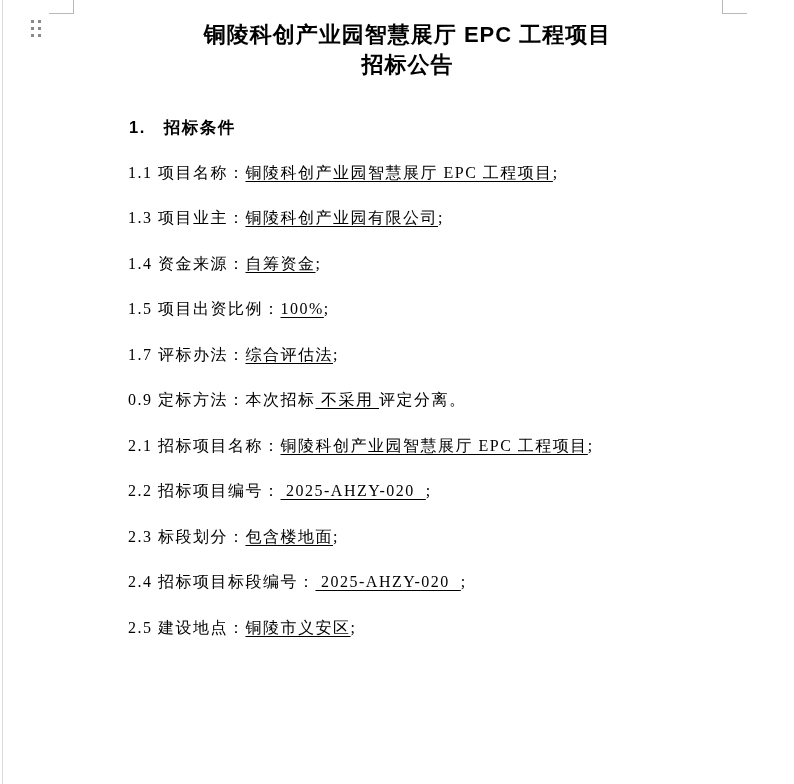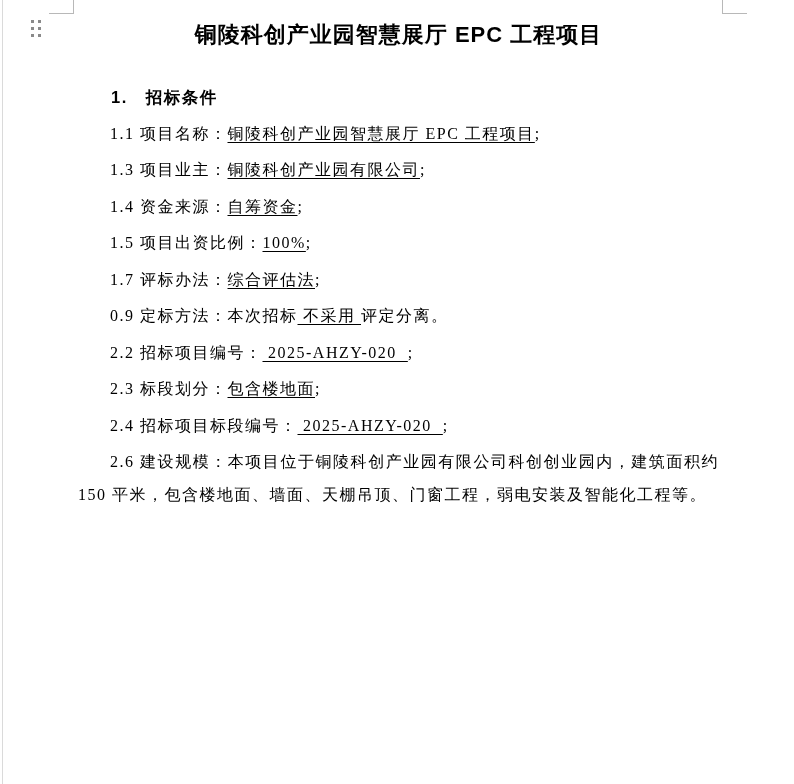--- a/index.html
+++ b/index.html
@@ -54,42 +54,42 @@
     cursor: grab;
   }
   .drag-handle .dot {
     width: 3px;
     height: 3px;
     background: #8a8a8a;
   }
   
   .doc {
     position: absolute;
-    left: 74px;
+    left: 83px;
     top: 13px;
     width: 649px;
   }
   .doc-title {
     margin-top: 7px;
     text-align: center;
     font-family: "Liberation Sans", "DejaVu Sans", sans-serif;
     font-weight: 700;
     font-size: 22px;
     line-height: 30px;
     letter-spacing: 1px;
   }
   .doc-content {
     margin-top: 31px;
     font-size: 16px;
     line-height: 32.5px;
     letter-spacing: 1.5px;
     text-align: justify;
   }
   .doc-content p {
-    margin: 4px;
+    margin: 13px;
     text-indent: 2em;
   }
   .doc-content p.h {
     font-family: "Liberation Sans", "DejaVu Sans", sans-serif;
     font-weight: 700;
     font-size: 16.5px;
   }
   .u {
     text-decoration: underline;
     text-underline-offset: 3px;
@@ -109,20 +109,21 @@
   <span class="dot"></span>
   <span class="dot"></span>
   <span class="dot"></span>
   <span class="dot"></span>
 </div>
 
 <div class="doc">
 
   <div class="doc-title">
     <div>铜陵科创产业园智慧展厅 EPC 工程项目</div>
+    <div>招标公告</div>
   </div>
 
   <div class="doc-content">
 
     <p class="h">1.　招标条件</p>
 
     <p><span>1.1 项目名称：</span><span class="u">铜陵科创产业园智慧展厅 EPC 工程项目</span><span>;</span></p>
 
 
     <p><span>1.3 项目业主：</span><span class="u">铜陵科创产业园有限公司</span><span>;</span></p>
@@ -130,25 +131,26 @@
     <p><span>1.4 资金来源：</span><span class="u">自筹资金</span><span>;</span></p>
 
     <p><span>1.5 项目出资比例：</span><span class="u">100%</span><span>;</span></p>
 
 
     <p><span>1.7 评标办法：</span><span class="u">综合评估法</span><span>;</span></p>
 
     <p><span>0.9 定标方法：本次招标</span><span class="u">&nbsp;不采用&nbsp;</span><span>评定分离。</span></p>
 
 
+    <p><span>2.1 招标项目名称：</span><span class="u">铜陵科创产业园智慧展厅 EPC 工程项目</span><span>;</span></p>
 
     <p><span>2.2 招标项目编号：</span><span class="u">&nbsp;2025-AHZY-020&nbsp;&nbsp;</span><span>;</span></p>
 
     <p><span>2.3 标段划分：</span><span class="u">包含楼地面</span><span>;</span></p>
 
     <p><span>2.4 招标项目标段编号：</span><span class="u">&nbsp;2025-AHZY-020&nbsp;&nbsp;</span><span>;</span></p>
 
+    <p><span>2.5 建设地点：</span><span class="u">铜陵市义安区</span><span>;</span></p>
 
-    <p><span>2.6 建设规模：</span><span class="u"></span><span>本项目位于铜陵科创产业园有限公司科创创业园内，建筑面积约 150 平米，包含楼地面、墙面、天棚吊顶、门窗工程，弱电安装及智能化工程等。</span></p>
 
 
   </div>
 </div>
 
 </body></html>

